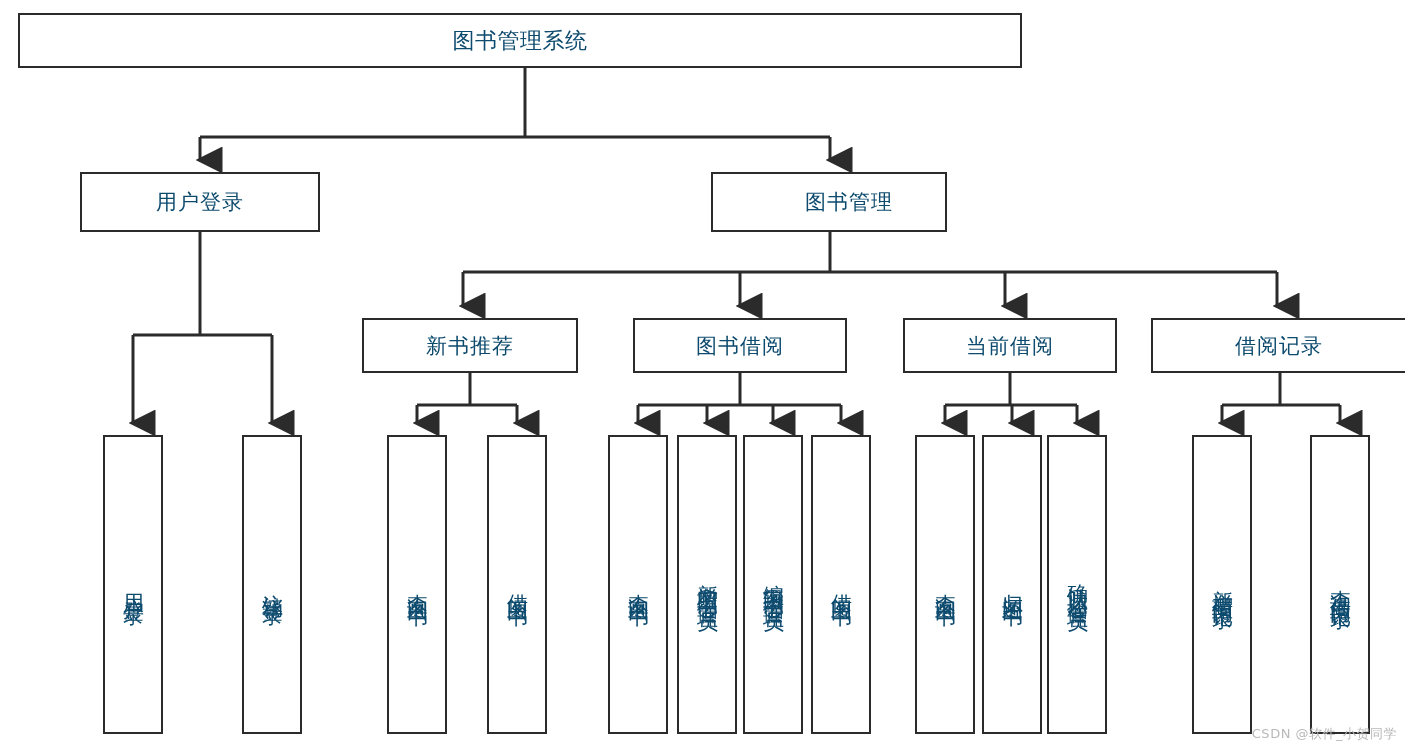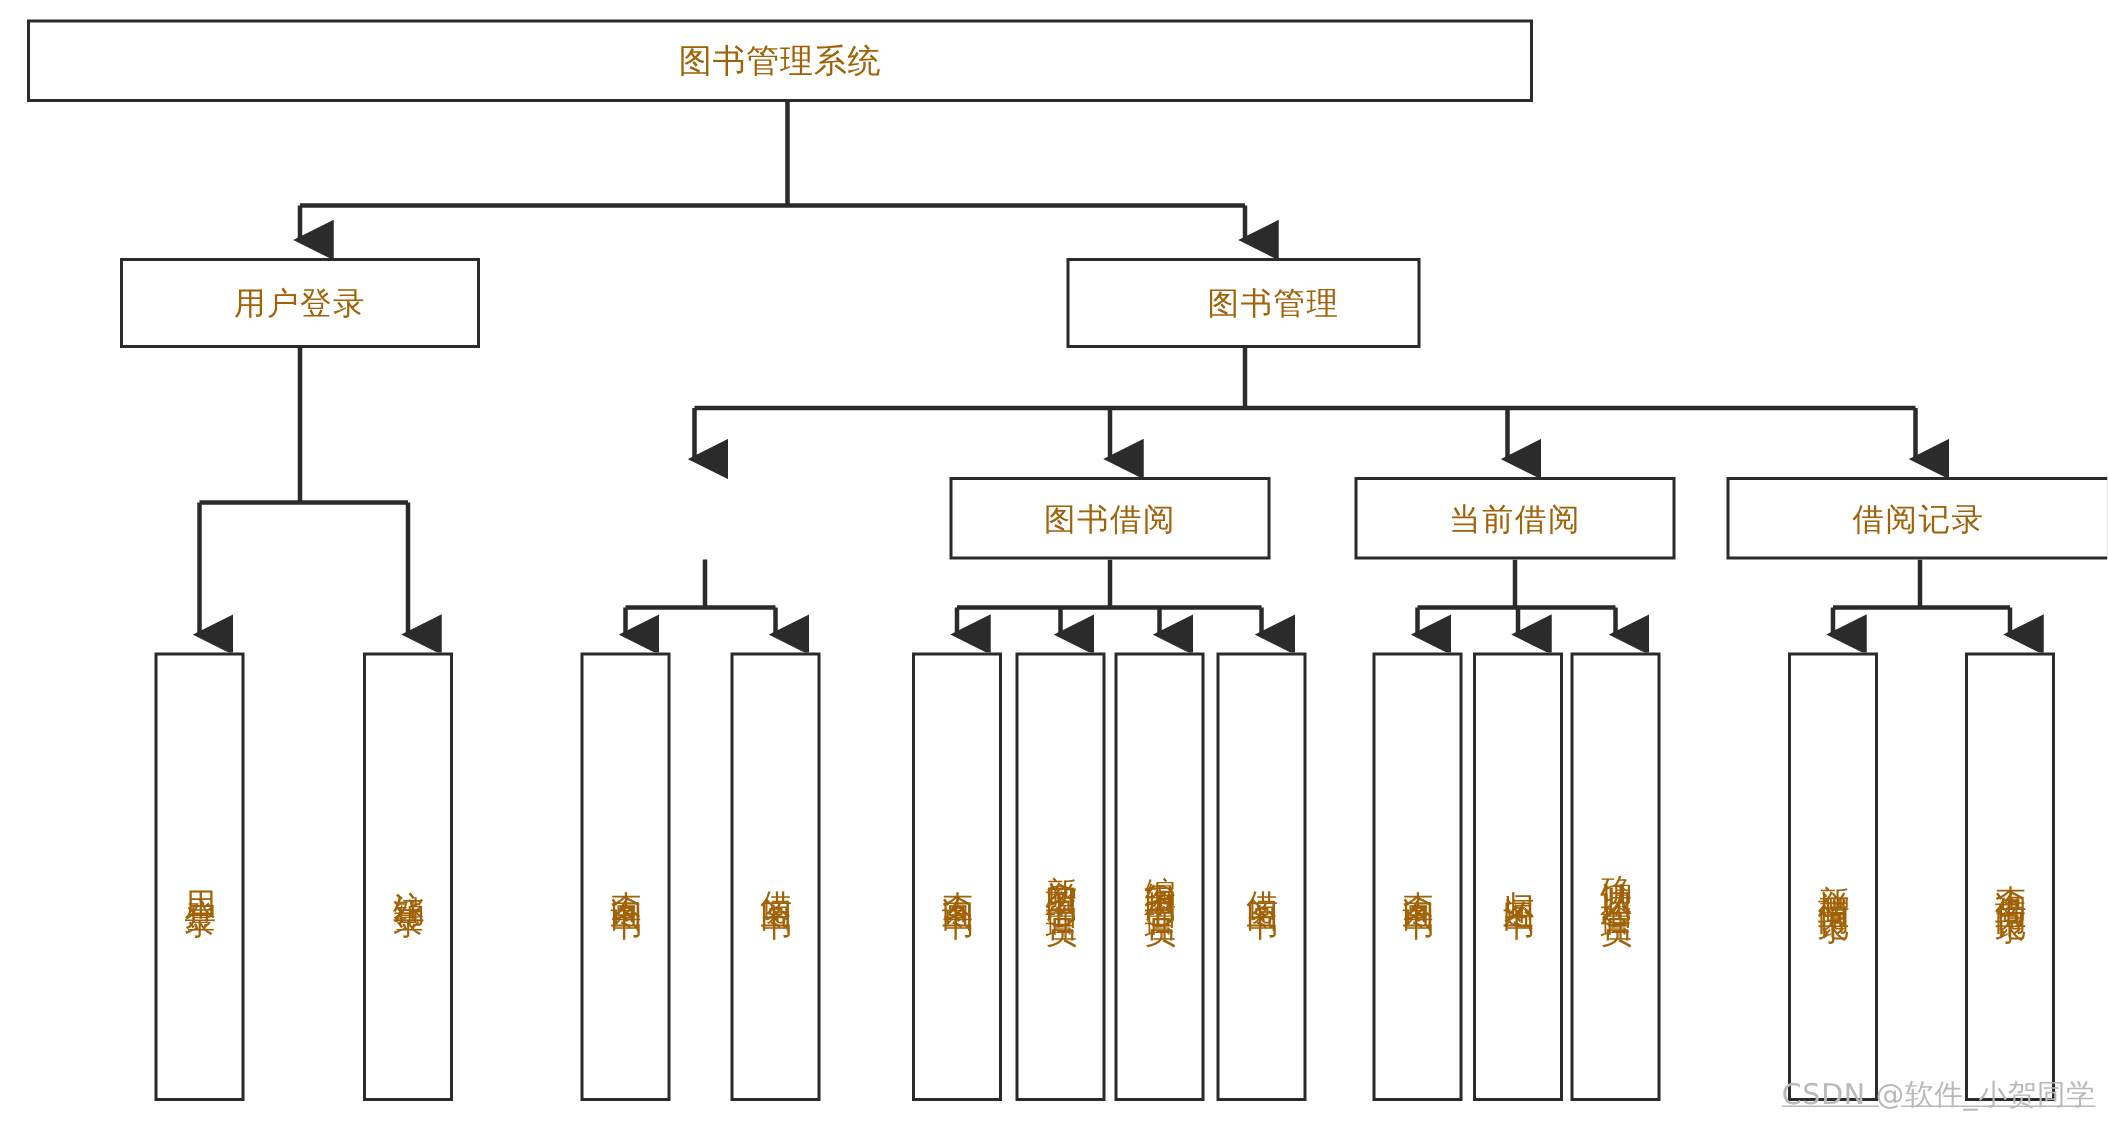--- a/index.html
+++ b/index.html
@@ -26,21 +26,21 @@
     height: 747px;
   }
   .node {
     position: absolute;
     box-sizing: border-box;
     background: #ffffff;
     border: 2.5px solid #2b2b2b;
     display: flex;
     align-items: center;
     justify-content: center;
-    color: #a16207;
+    color: #0c4a6e;
     overflow: hidden;
     text-align: center;
   }
   .node.root {
     font-size: 22px;
     letter-spacing: 0.5px;
   }
   .node.level1,
   .node.level2 {
     font-size: 21px;
@@ -56,26 +56,25 @@
   }
   .node.leaf .leaf-text {
     writing-mode: vertical-rl;
     text-orientation: upright;
     white-space: nowrap;
   }
   #watermark {
     position: absolute;
     right: 8px;
     bottom: 4px;
-    font-size: 19px;
+    font-size: 13px;
     color: #b9b9b9;
     letter-spacing: 0.5px;
     white-space: nowrap;
     pointer-events: none;
-    text-decoration: underline;
   }
 </style>
 </head>
 <body>
 
 <div id="diagram-root">
 
   <svg id="diagram-svg" viewBox="0 0 1405 747" xmlns="http://www.w3.org/2000/svg">
     <defs>
       <marker id="arrow" viewBox="0 0 12 12" refX="6" refY="10" markerWidth="9" markerHeight="9" orient="auto-start-reverse">
@@ -133,20 +132,23 @@
     <span>图书管理系统</span>
   </div>
 
   <div class="node level1" style="left:80px; top:172px; width:240px; height:60px;">
     <span>用户登录</span>
   </div>
   <div class="node level1" style="left:711px; top:172px; width:236px; height:60px;padding-left:40px;">
     <span>图书管理</span>
   </div>
 
+  <div class="node level2" style="left:362px; top:318px; width:216px; height:55px;">
+    <span>新书推荐</span>
+  </div>
   <div class="node level2" style="left:633px; top:318px; width:214px; height:55px;font-family:Liberation Mono, monospace;">
     <span>图书借阅</span>
   </div>
   <div class="node level2" style="left:903px; top:318px; width:214px; height:55px;">
     <span>当前借阅</span>
   </div>
   <div class="node level2" style="left:1151px; top:318px; width:256px; height:55px;">
     <span>借阅记录</span>
   </div>
 

